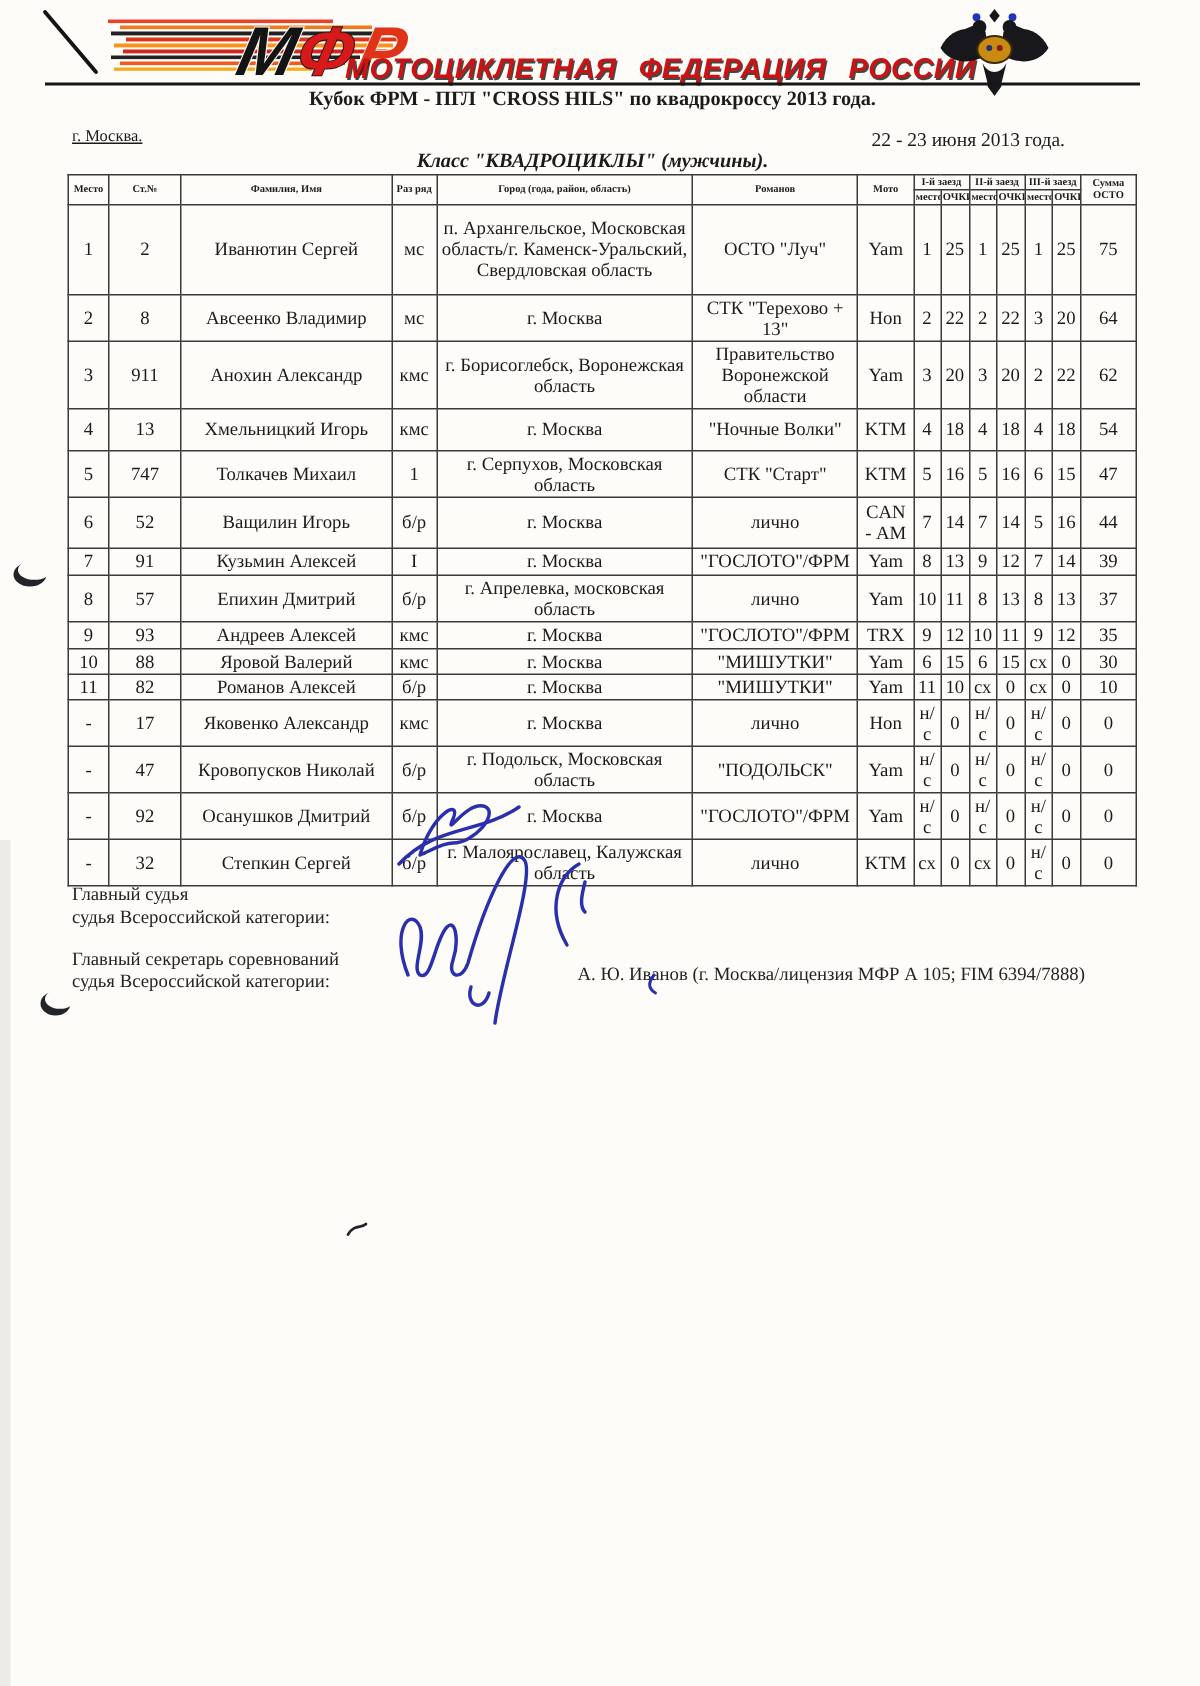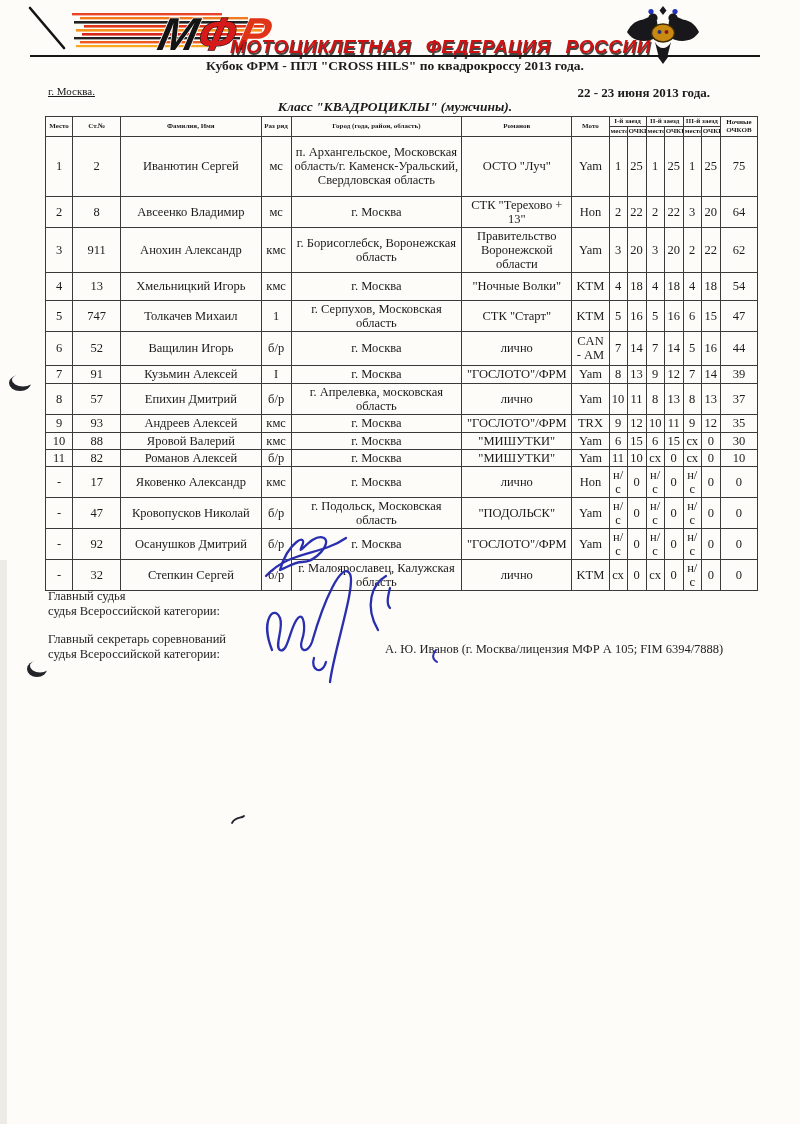--- a/index.html
+++ b/index.html
@@ -21,21 +21,21 @@
     position:absolute;left:160px;top:30px;white-space:nowrap;
     font-family:"Liberation Sans", sans-serif;
     font-style:italic;font-weight:bold;font-size:19px;letter-spacing:.5px;word-spacing:9px;
     color:#cc1212;text-shadow:1px 1.5px 0 rgba(25,25,25,.8);
   }
   .eagle{position:absolute;left:623px;top:6px;}
   .rule{position:absolute;left:30px;top:55px;width:730px;height:2px;background:#161616;}
   .title1{position:absolute;left:0;top:58px;width:790px;text-align:center;font-weight:bold;font-size:13.5px;}
   .title2{position:absolute;left:0;top:73px;width:790px;text-align:center;font-weight:bold;font-size:13.5px;word-spacing:7px;}
   .meta-city{position:absolute;left:48px;top:85px;font-size:11px;text-decoration:underline;}
-  .meta-date{position:absolute;right:90px;top:85px;font-size:13px;font-weight:bold;}
+  .meta-date{position:absolute;right:90px;top:85px;font-size:13px;}
   .class-line{position:absolute;left:0;top:99px;width:790px;text-align:center;font-weight:bold;font-style:italic;font-size:13.5px;}
   
   table.results{
     position:absolute;left:45px;top:116px;width:713px;
     border-collapse:collapse;table-layout:fixed;
   }
   table.results th, table.results td{
     border:1px solid #3a3a3a;padding:1px 2px;text-align:center;vertical-align:middle;
     font-family:"Liberation Serif", serif;color:#1b1b1b;
     overflow:hidden;
@@ -134,21 +134,21 @@
         <th rowspan="2">Место</th>
         <th rowspan="2">Ст.№</th>
         <th rowspan="2">Фамилия, Имя</th>
         <th rowspan="2">Раз ряд</th>
         <th rowspan="2">Город (года, район, область)</th>
         <th rowspan="2">Романов</th>
         <th rowspan="2">Мото</th>
         <th colspan="2">I-й заезд</th>
         <th colspan="2">II-й заезд</th>
         <th colspan="2">III-й заезд</th>
-        <th rowspan="2">Ночные ОЧКОВ</th>
+        <th rowspan="2">Сумма ОСТО</th>
       </tr>
       <tr>
         <th>место</th>
         <th>ОЧКИ</th>
         <th>место</th>
         <th>ОЧКИ</th>
         <th>место</th>
         <th>ОЧКИ</th>
       </tr>
     </thead>

